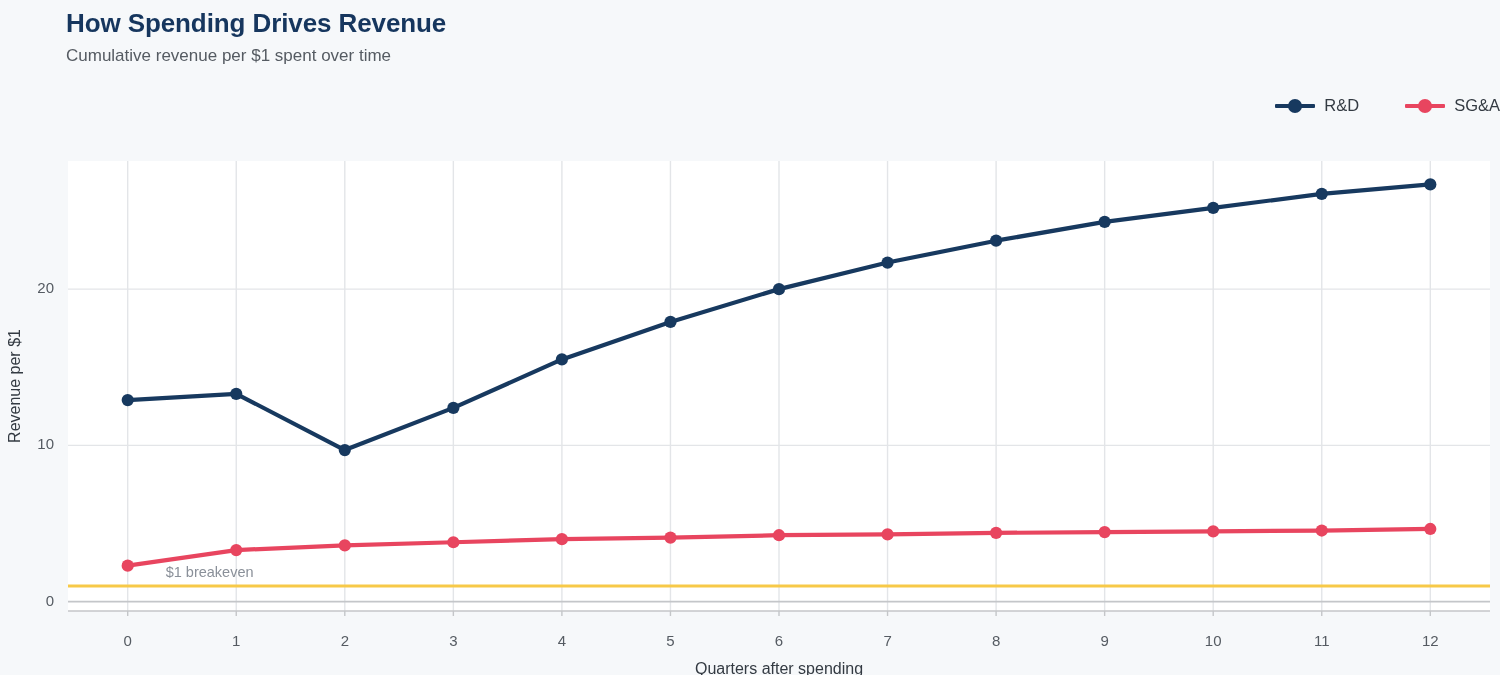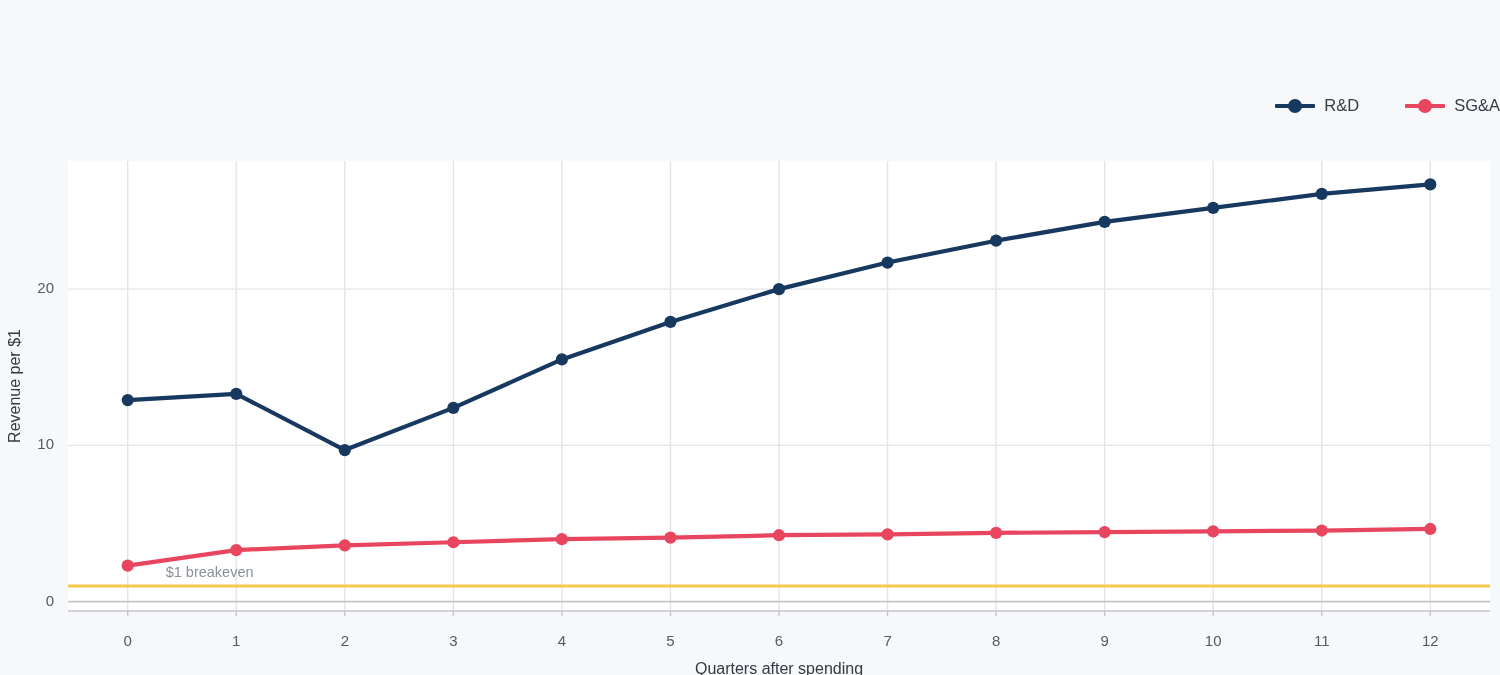--- a/index.html
+++ b/index.html
@@ -102,20 +102,22 @@
     font-size: 14.5px;
     fill: #8a9099;
     font-family: "Liberation Sans", sans-serif;
   }
 </style>
 </head>
 <body>
 
 <div id="figure">
 
+  <div id="chart-title">How Spending Drives Revenue</div>
+  <div id="chart-subtitle">Cumulative revenue per $1 spent over time</div>
 
   <div id="legend">
     <div class="legend-entry">
       <span class="legend-swatch">
         <span class="bar" id="lg-bar-0" style="background: rgb(23, 57, 95);"></span>
         <span class="dot" id="lg-dot-0" style="background: rgb(23, 57, 95);"></span>
       </span>
       <span class="legend-label">R&amp;D</span>
     </div>
     <div class="legend-entry">

